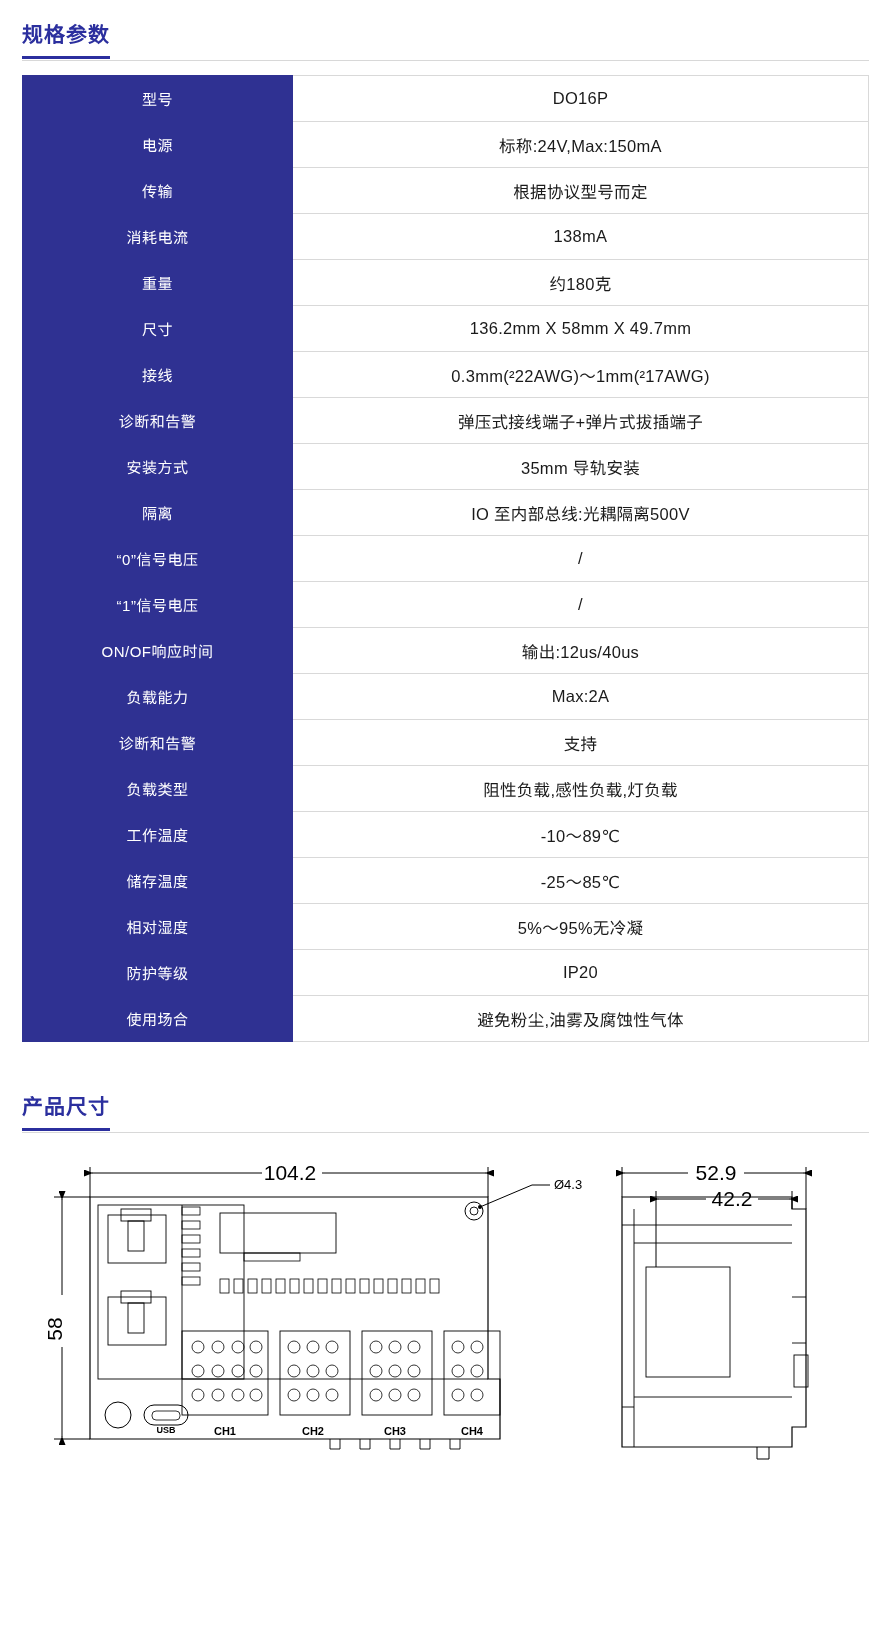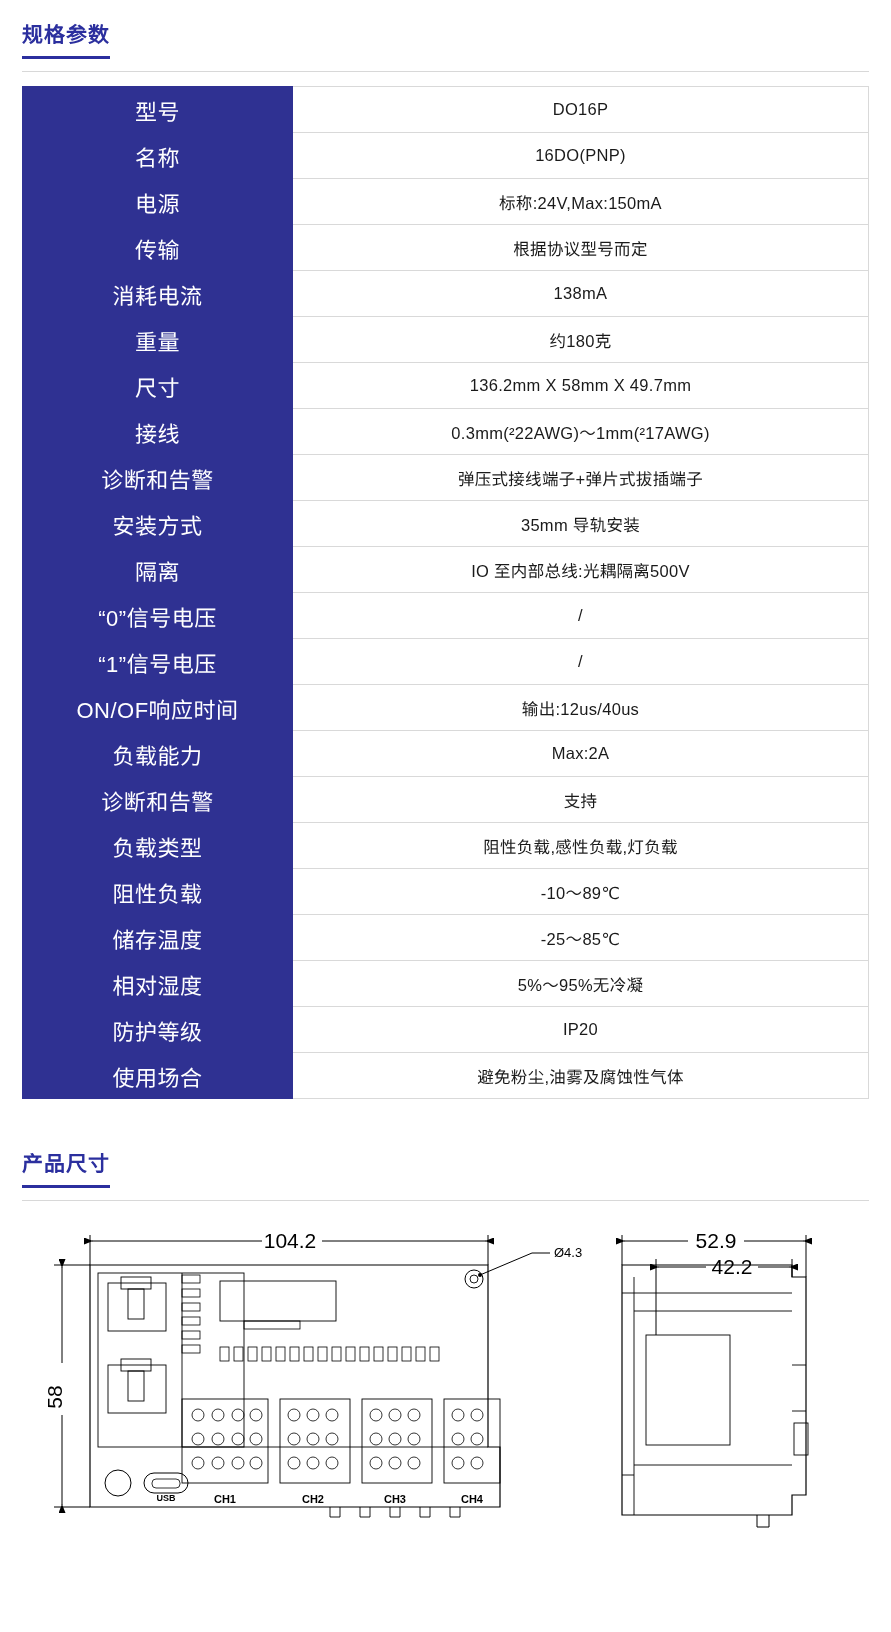--- a/index.html
+++ b/index.html
@@ -15,21 +15,21 @@
     position: relative;
   }
   .page {
     width: 891px;
     box-sizing: border-box;
     padding: 0 22px;
   }
 
   
   .section-heading {
-    margin: 18px 0 12px 0;
+    margin: 18px 0 1px 0;
     padding: 0 0 8px 0;
     font-size: 21px;
     font-weight: bold;
     color: #2b2f9e;
     letter-spacing: 1px;
     display: inline-block;
     border-bottom: 3px solid #2b2f9e;
   }
   .heading-wrap {
     border-bottom: 1px solid #d8d8d8;
@@ -53,21 +53,21 @@
     text-align: center;
     vertical-align: middle;
     padding: 2px 6px;
     box-sizing: border-box;
   }
   table.spec td.k {
     width: 270px;
     background: #2f3192;
     color: #ffffff;
     border-color: #2f3192;
-    font-size: 22px;
+    font-size: 15px;
     letter-spacing: 0.5px;
   }
   table.spec td.v {
     background: #ffffff;
     color: #1a1a1a;
     letter-spacing: 0.3px;
     text-align: center;
   }
 
   
@@ -90,24 +90,20 @@
     <div class="section-heading">规格参数</div>
   </div>
 
   <table class="spec">
     <tbody>
       <tr>
         <td class="k">型号</td>
         <td class="v">DO16P</td>
       </tr>
       <tr>
-        <td class="k">名称</td>
-        <td class="v">16DO(PNP)</td>
-      </tr>
-      <tr>
         <td class="k">电源</td>
         <td class="v">标称:24V,Max:150mA</td>
       </tr>
       <tr>
         <td class="k">传输</td>
         <td class="v">根据协议型号而定</td>
       </tr>
       <tr>
         <td class="k">消耗电流</td>
         <td class="v">138mA</td>
@@ -154,21 +150,21 @@
       </tr>
       <tr>
         <td class="k">诊断和告警</td>
         <td class="v">支持</td>
       </tr>
       <tr>
         <td class="k">负载类型</td>
         <td class="v">阻性负载,感性负载,灯负载</td>
       </tr>
       <tr>
-        <td class="k">阻性负载</td>
+        <td class="k">工作温度</td>
         <td class="v">-10～89℃</td>
       </tr>
       <tr>
         <td class="k">储存温度</td>
         <td class="v">-25～85℃</td>
       </tr>
       <tr>
         <td class="k">相对湿度</td>
         <td class="v">5%～95%无冷凝</td>
       </tr>

